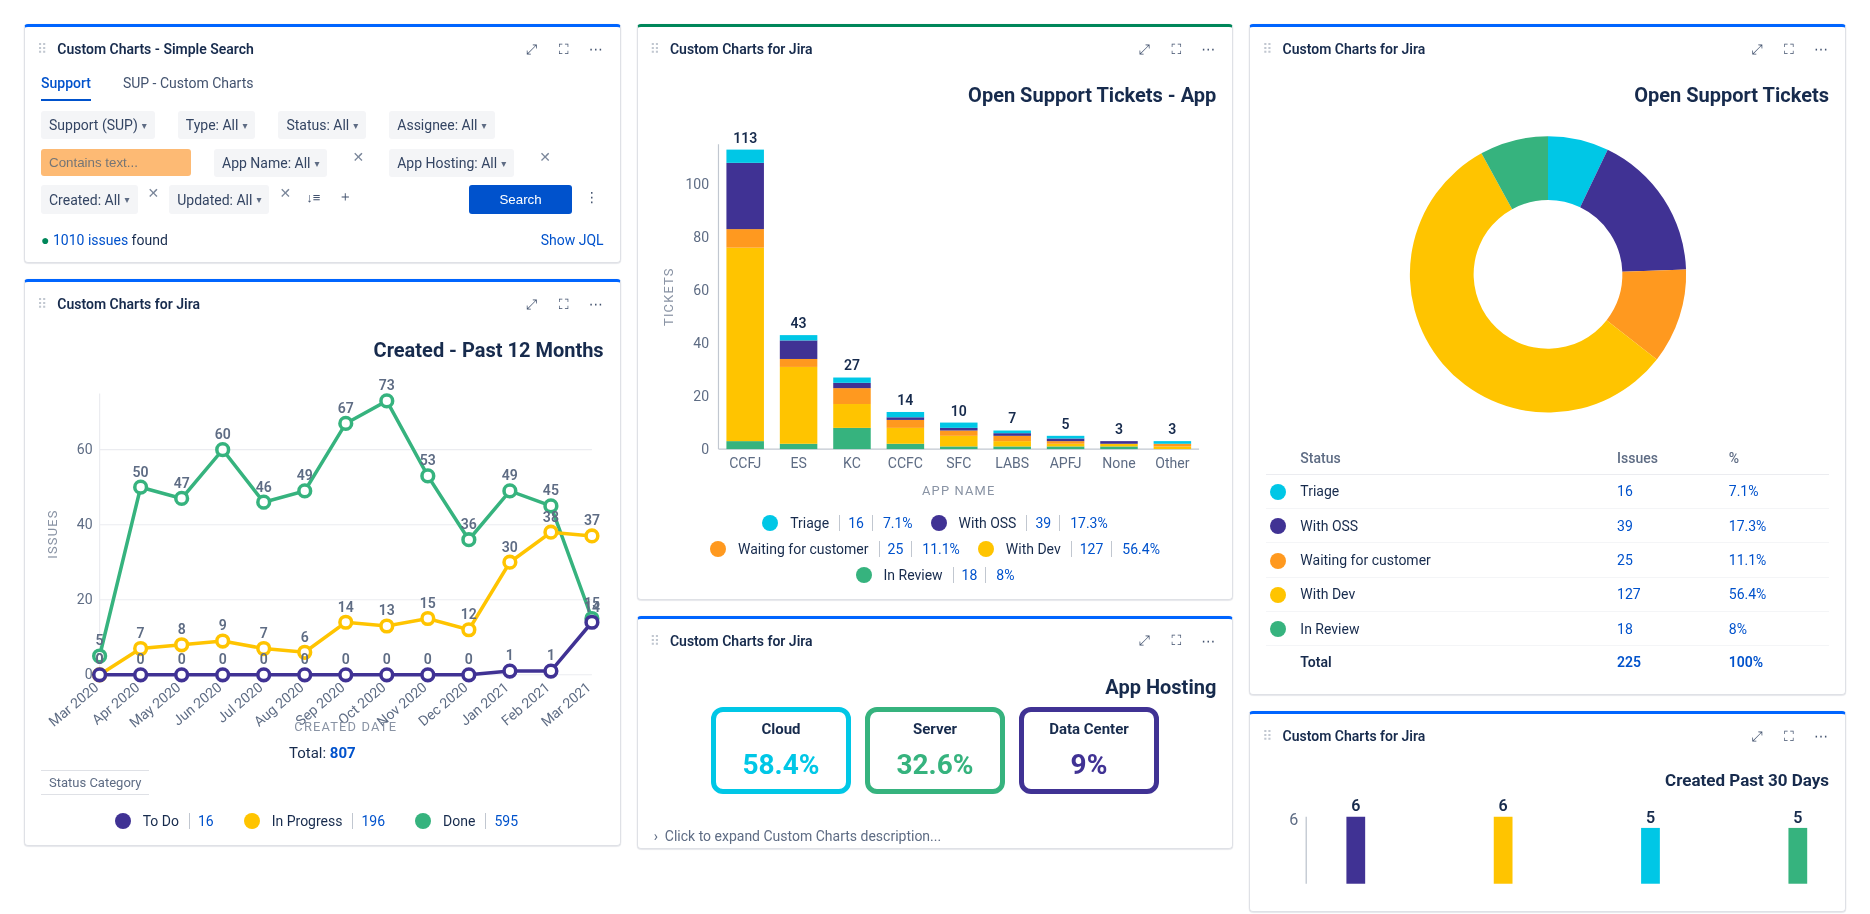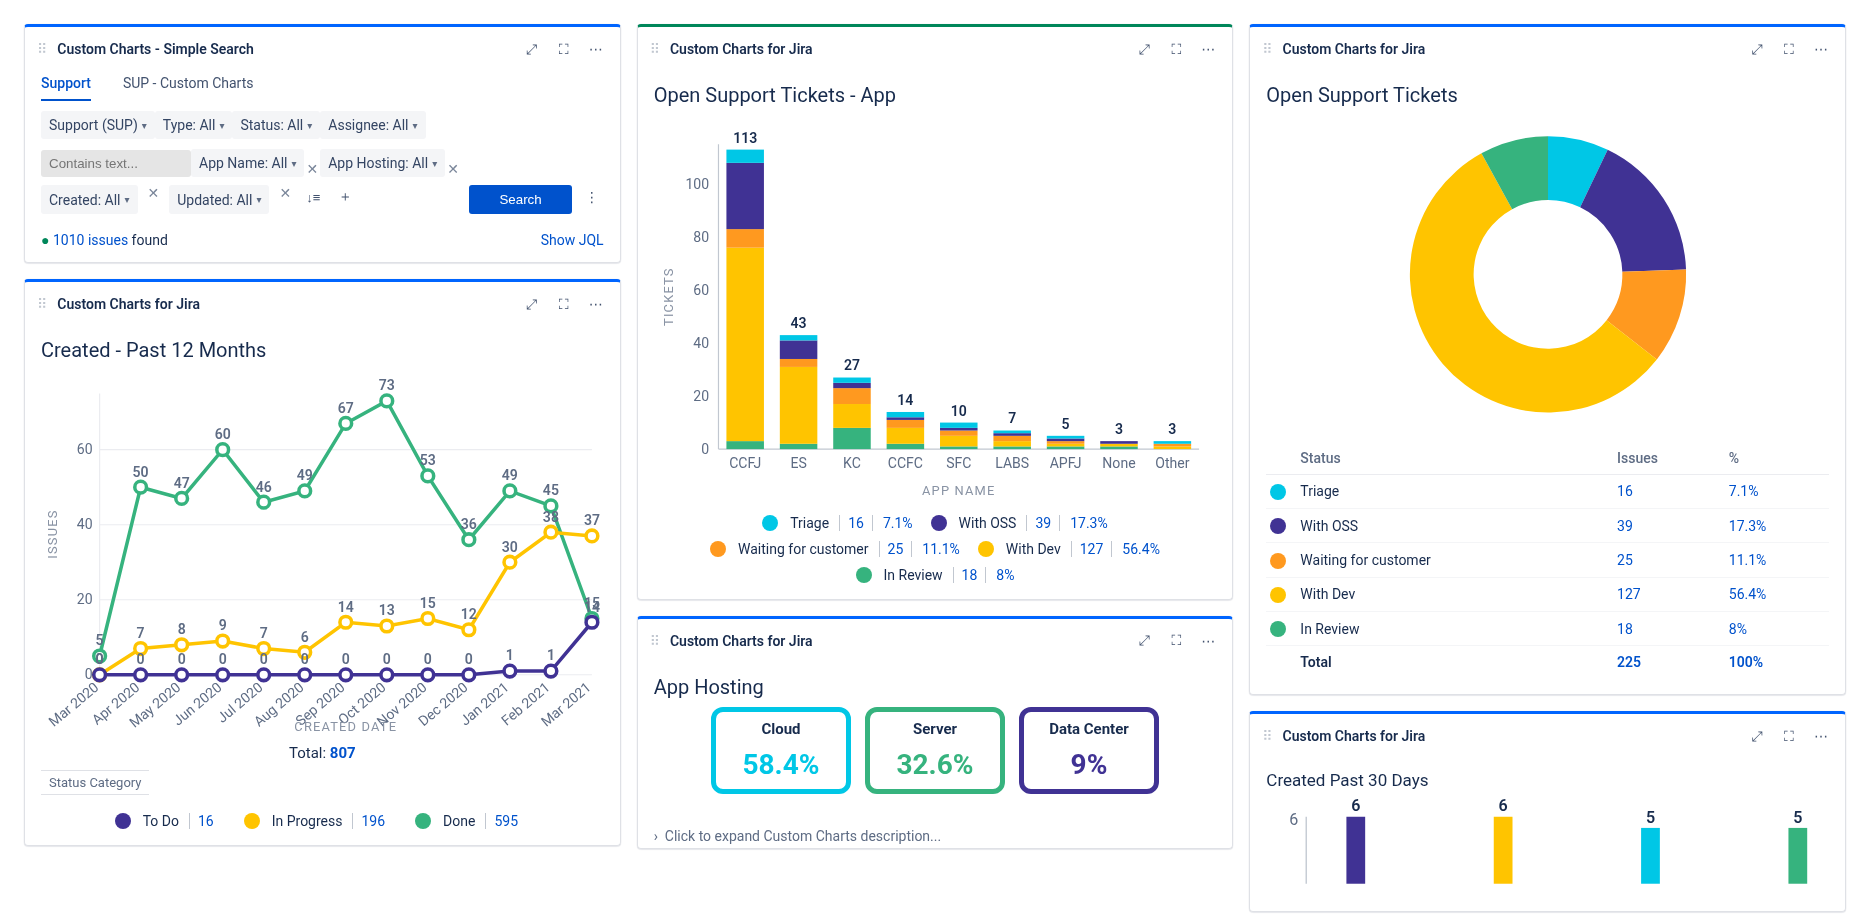--- a/index.html
+++ b/index.html
@@ -8,31 +8,31 @@
 .col{display:flex;flex-direction:column;gap:16px}
 .gadget{border:1px solid #DFE1E6;border-radius:4px;border-top:3px solid #0065FF;box-shadow:0 1px 1px rgba(9,30,66,.08),0 0 1px rgba(9,30,66,.2);position:relative}
 .gadget.green-top{border-top-color:#00875A}
 .g-head{display:flex;align-items:center;padding:10px 12px;gap:8px}
 .grip{color:#C1C7D0;font-size:14px;letter-spacing:2px}
 .g-title{font-weight:600;color:#172B4D;flex:1}
 .icon-btn{width:24px;height:24px;display:flex;align-items:center;justify-content:center;color:#42526E;border-radius:3px;cursor:pointer}
 .tabs{display:flex;gap:32px;padding:0 16px;margin-top:-4px}
 .tab{padding:8px 0;color:#42526E;font-size:14px;cursor:pointer}
 .tab.active{color:#0052CC;font-weight:500;border-bottom:2px solid #0052CC}
-.filters{padding:10px 16px 0 16px;display:flex;flex-wrap:wrap;gap:0;align-items:flex-end}
+.filters{padding:10px 16px 0 16px;display:flex;flex-wrap:wrap;gap:23px;align-items:flex-start}
 .chip{background:#F4F5F7;border-radius:3px;padding:6px 8px;display:flex;align-items:center;gap:4px;color:#344563;font-size:14px;cursor:pointer}
 .chip .caret{font-size:10px;color:#5E6C84}
 .clear-x{color:#7A869A;font-size:14px;padding:0 2px;cursor:pointer}
-.text-in{background:#e5e5e5;border:none;border-radius:3px;padding:6px 8px;color:#5E6C84;width:150px}
+.text-in{background:#fdba74;border:none;border-radius:3px;padding:6px 8px;color:#5E6C84;width:150px}
 .btn-primary{background:#0052CC;color:#fff;border:none;border-radius:3px;padding:7px 30px;font-weight:500;cursor:pointer}
 .filter-row2{display:flex;gap:8px;padding:8px 16px}
 .results-row{display:flex;justify-content:space-between;padding:10px 16px 14px 16px;font-size:14px}
 .link{color:#0052CC;cursor:pointer}
 .g-body{padding:8px 16px 16px 16px}
-.chart-title{text-align:left;font-weight:400;font-size:20px;color:#172B4D;margin:4px 0 8px 0}
+.chart-title{text-align:right;font-weight:700;font-size:20px;color:#172B4D;margin:4px 0 8px 0}
 svg text{font-family:inherit}
 .legend{display:flex;justify-content:center;flex-wrap:wrap;gap:10px 18px;font-size:14px;margin-top:10px}
 .dot{width:16px;height:16px;border-radius:50%;display:inline-block;margin-right:6px;vertical-align:middle}
 .lg-item{display:flex;align-items:center;gap:6px}
 .lg-label{color:#172B4D}
 .lg-num{color:#0052CC;border-left:1px solid #C1C7D0;border-right:1px solid #C1C7D0;padding:0 8px;margin:0 4px}
 .lg-pct{color:#0052CC}
 .axis-label{font-size:11px;fill:#8993A4;letter-spacing:1px}
 .tick{font-size:12px;fill:#5E6C84}
 .val-label{font-size:12px;fill:#172B4D;font-weight:600}

